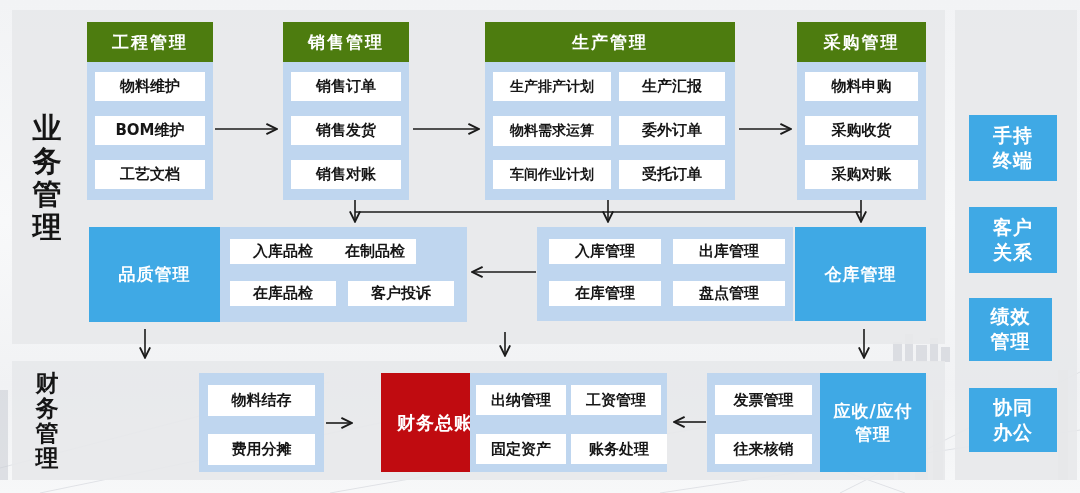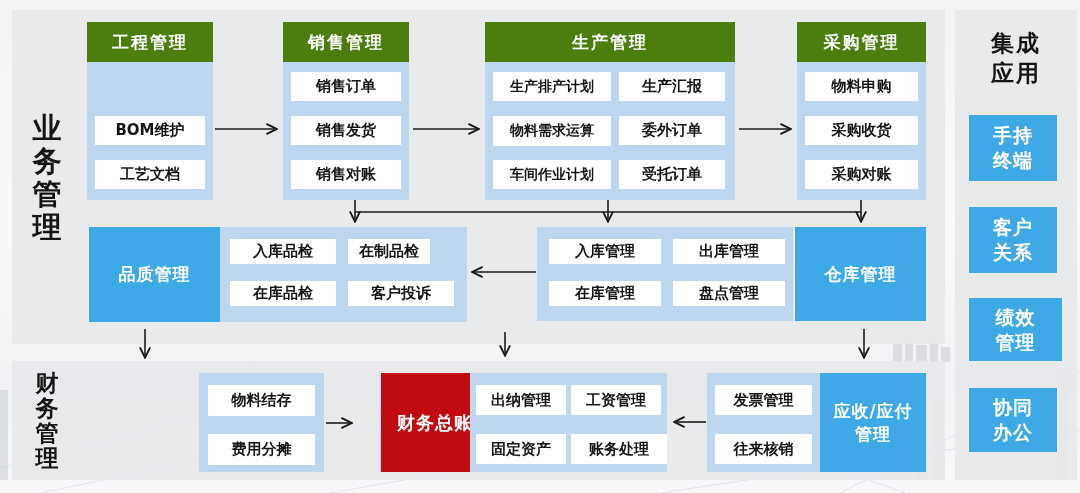--- a/index.html
+++ b/index.html
@@ -56,20 +56,21 @@
 
   <div class="band" style="left:12px;top:10px;width:933px;height:334px;"></div>
   <div class="band" style="left:12px;top:361px;width:933px;height:119px;"></div>
   <div class="sidepanel" style="left:955px;top:10px;width:122px;height:470px;"></div>
 
   <div class="vlabel" style="left:30px;top:112px;width:34px;font-size:29px;line-height:33px;">业务管理</div>
   <div class="vlabel" style="left:33px;top:371px;width:28px;font-size:23px;line-height:25px;">财务管理</div>
 
   <div class="panel" style="left:87px;top:22px;width:126px;height:178px;">
     <div class="hdr">工程管理</div>
+    <div class="wbox" style="left:8px;top:50px;width:110px;height:29px;">物料维护</div>
     <div class="wbox" style="left:8px;top:94px;width:110px;height:29px;">BOM维护</div>
     <div class="wbox" style="left:8px;top:138px;width:110px;height:29px;">工艺文档</div>
   </div>
 
   <div class="panel" style="left:283px;top:22px;width:126px;height:178px;">
     <div class="hdr">销售管理</div>
     <div class="wbox" style="left:8px;top:50px;width:110px;height:29px;">销售订单</div>
     <div class="wbox" style="left:8px;top:94px;width:110px;height:29px;">销售发货</div>
     <div class="wbox" style="left:8px;top:138px;width:110px;height:29px;text-align:right;">销售对账</div>
   </div>
@@ -87,21 +88,21 @@
   <div class="panel" style="left:797px;top:22px;width:129px;height:178px;">
     <div class="hdr">采购管理</div>
     <div class="wbox" style="left:8px;top:50px;width:113px;height:29px;">物料申购</div>
     <div class="wbox" style="left:8px;top:94px;width:113px;height:29px;">采购收货</div>
     <div class="wbox" style="left:8px;top:138px;width:113px;height:29px;">采购对账</div>
   </div>
 
   <div class="bbox" style="left:89px;top:227px;width:131px;height:95px;">品质管理</div>
   <div class="panel" style="left:220px;top:227px;width:247px;height:95px;">
     <div class="wbox" style="left:10px;top:12px;width:106px;height:25px;">入库品检</div>
-    <div class="wbox" style="left:128px;top:12px;width:82px;height:25px;">在制品检</div>
+    <div class="wbox" style="left:114px;top:12px;width:82px;height:25px;">在制品检</div>
     <div class="wbox" style="left:10px;top:54px;width:106px;height:25px;">在库品检</div>
     <div class="wbox" style="left:128px;top:54px;width:106px;height:25px;">客户投诉</div>
   </div>
 
   <div class="panel" style="left:537px;top:227px;width:256px;height:94px;">
     <div class="wbox" style="left:12px;top:12px;width:112px;height:25px;">入库管理</div>
     <div class="wbox" style="left:136px;top:12px;width:112px;height:25px;">出库管理</div>
     <div class="wbox" style="left:12px;top:54px;width:112px;height:25px;">在库管理</div>
     <div class="wbox" style="left:136px;top:54px;width:112px;height:25px;">盘点管理</div>
   </div>
@@ -118,27 +119,25 @@
     <div class="wbox" style="left:6px;top:61px;width:90px;height:30px;">固定资产</div>
     <div class="wbox" style="left:101px;top:61px;width:96px;height:30px;">账务处理</div>
   </div>
   <div class="panel" style="left:707px;top:373px;width:113px;height:99px;">
     <div class="wbox" style="left:8px;top:12px;width:97px;height:30px;">发票管理</div>
     <div class="wbox" style="left:8px;top:61px;width:97px;height:30px;">往来核销</div>
   </div>
   <div class="bbox" style="left:820px;top:373px;width:106px;height:99px;">应收/应付
 管理</div>
 
-  <div class="ititle" style="left:960px;top:28px;width:112px;">集成
-应用</div>
   <div class="ibox" style="left:969px;top:115px;width:88px;height:66px;">手持
 终端</div>
   <div class="ibox" style="left:969px;top:207px;width:88px;height:66px;">客户
 关系</div>
-  <div class="ibox" style="left:969px;top:298px;width:93px;height:63px;">绩效
+  <div class="ibox" style="left:969px;top:298px;width:83px;height:63px;font-family:Liberation Serif, serif;">绩效
 管理</div>
   <div class="ibox" style="left:969px;top:388px;width:88px;height:64px;">协同
 办公</div>
 
   <svg class="arrows" width="1080" height="493">
     <defs>
       <marker id="ah" viewBox="0 0 10 10" refX="8.5" refY="5" markerWidth="8" markerHeight="8" orient="auto-start-reverse">
         <path d="M1,1 L9,5 L1,9" fill="none" stroke="#1b1b1b" stroke-width="1.5"></path>
       </marker>
     </defs>

